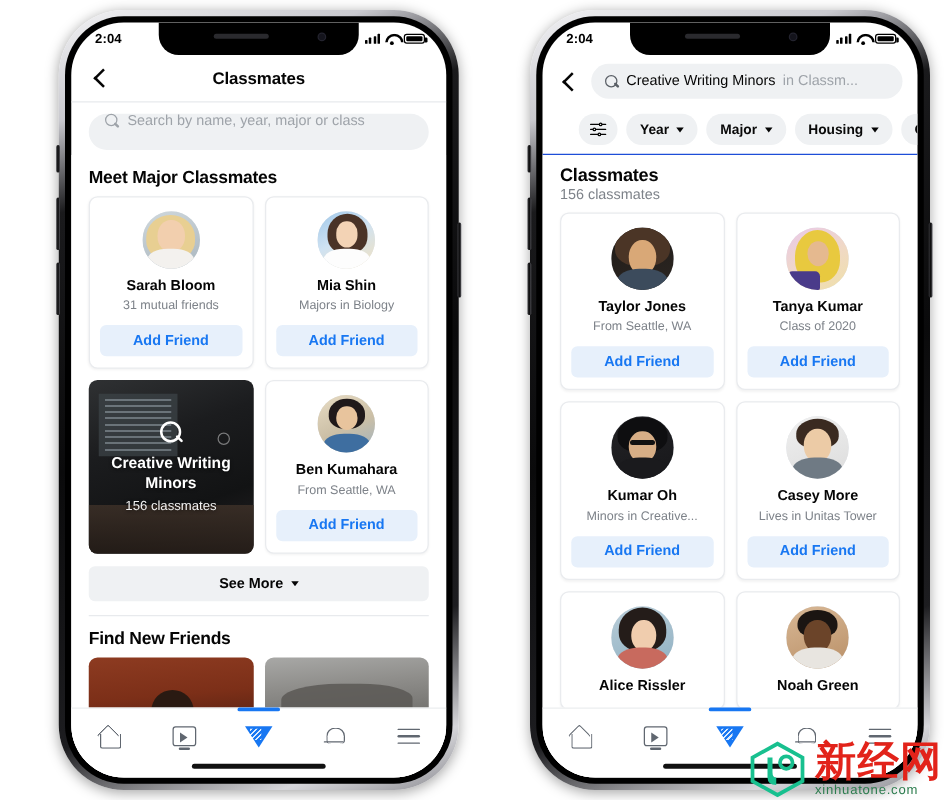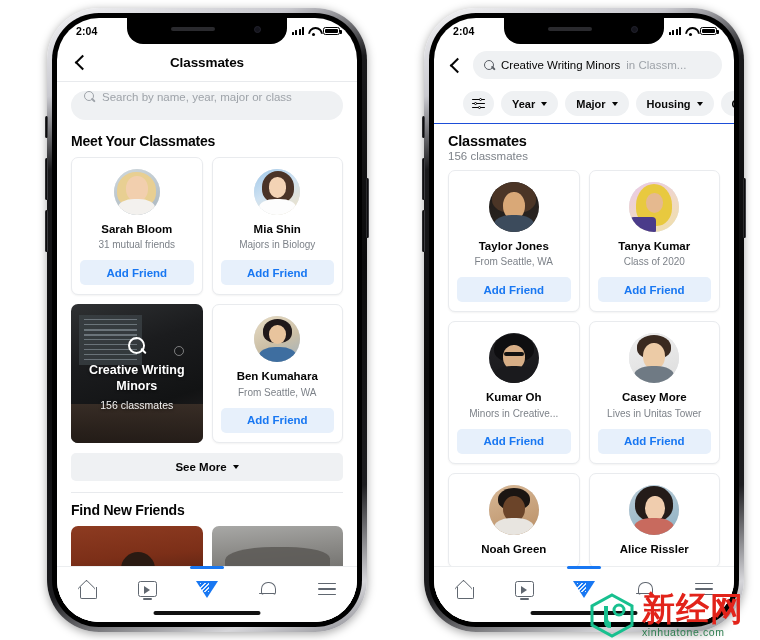--- a/index.html
+++ b/index.html
@@ -195,21 +195,21 @@
   .bell-ico { width:16px; height:17px; position:relative; }
   .bell-ico::before{ content:""; position:absolute; left:1.5px; top:1px; width:13px; height:12px;
       border:1.7px solid #606770; border-radius:7px 7px 3px 3px; border-bottom:none; }
   .bell-ico::after{ content:""; position:absolute; left:0; top:12px; width:16px; height:1.7px; background:#606770; border-radius:1px; }
   .menu-ico { width:18px; height:13px; position:relative; }
   .menu-ico i { position:absolute; left:0; right:0; height:1.8px; background:#606770; border-radius:1px; }
   .menu-ico i:nth-child(1){ top:0 } .menu-ico i:nth-child(2){ top:5.5px } .menu-ico i:nth-child(3){ top:11px }
   .home-bar { position:absolute; bottom:7px; left:50%; transform:translateX(-50%); width:107px; height:4px; background:#111; border-radius:3px; z-index:12; }
 
   
-  .watermark { position:absolute; right:16px; bottom:2px; z-index:60; pointer-events:none;
+  .watermark { position:absolute; right:6px; bottom:2px; z-index:60; pointer-events:none;
     display:flex; align-items:flex-end; gap:4px; }
   .wm-logo { width:52px; height:46px; position:relative; }
   .wm-logo svg { width:100%; height:100%; }
   .wm-text { display:flex; flex-direction:column; align-items:flex-start; }
   .wm-cn { font-size:33px; font-weight:700; color:#e2231a; letter-spacing:1px; line-height:1; font-family:"DejaVu Sans", sans-serif; }
   .wm-en { font-size:10.5px; color:#2d7d4f; letter-spacing:.6px; margin-top:1px; }
 
   
   .ph { position:absolute; inset:0; }
   .ph .bg { position:absolute; inset:0; }
@@ -256,21 +256,21 @@
         </div>
 
         <div class="search-wrap">
           <div class="search-pill">
             <span class="mag"></span>
             <span>Search by name, year, major or class</span>
           </div>
         </div>
 
         <div class="content">
-          <div class="section-title">Meet Your Classmates</div>
+          <div class="section-title">Meet Major Classmates</div>
 
           <div class="grid">
 
             <div class="card">
               <div class="avatar">
                 <div class="ph">
                   <div class="bg" style="background:linear-gradient(160deg,#cfd8dd,#aab6be)"></div>
                   <div class="hair" style="left:8%;top:6%;width:84%;height:78%;background:#e8cf92"></div>
                   <div class="face" style="left:26%;top:16%;width:48%;height:56%;background:#f2cfae"></div>
                   <div class="body" style="background:#f3f1ee"></div>
@@ -486,40 +486,40 @@
                 </div>
               </div>
               <div class="card-name">Casey More</div>
               <div class="card-sub">Lives in Unitas Tower</div>
               <div class="add-btn">Add Friend</div>
             </div>
 
             <div class="card">
               <div class="avatar big">
                 <div class="ph">
+                  <div class="bg" style="background:linear-gradient(160deg,#b9cdd8,#8fb0c2)"></div>
+                  <div class="hair" style="left:12%;top:2%;width:76%;height:70%;background:#241c19"></div>
+                  <div class="face" style="left:32%;top:22%;width:40%;height:50%;background:#f0cdae"></div>
+                  <div class="body" style="background:#c86a5e"></div>
+                </div>
+              </div>
+              <div class="card-name">Alice Rissler</div>
+              <div class="card-sub"></div>
+            </div>
+
+            <div class="card">
+              <div class="avatar big">
+                <div class="ph">
                   <div class="bg" style="background:linear-gradient(160deg,#d8b896,#b98f66)"></div>
                   <div class="hair" style="left:18%;top:6%;width:64%;height:44%;background:#1b1512"></div>
                   <div class="face" style="left:28%;top:22%;width:44%;height:52%;background:#6b4429"></div>
                   <div class="body" style="background:#e8e5e0"></div>
                 </div>
               </div>
               <div class="card-name">Noah Green</div>
-              <div class="card-sub"></div>
-            </div>
-
-            <div class="card">
-              <div class="avatar big">
-                <div class="ph">
-                  <div class="bg" style="background:linear-gradient(160deg,#b9cdd8,#8fb0c2)"></div>
-                  <div class="hair" style="left:12%;top:2%;width:76%;height:70%;background:#241c19"></div>
-                  <div class="face" style="left:32%;top:22%;width:40%;height:50%;background:#f0cdae"></div>
-                  <div class="body" style="background:#c86a5e"></div>
-                </div>
-              </div>
-              <div class="card-name">Alice Rissler</div>
               <div class="card-sub"></div>
             </div>
           </div>
         </div>
 
         <div class="tabbar">
           <div class="tab">
               <span class="home-ico"></span>
             </div>
           <div class="tab">

